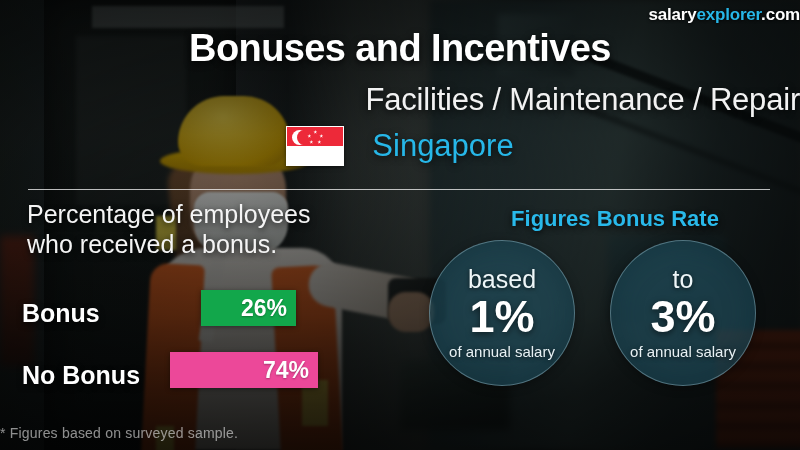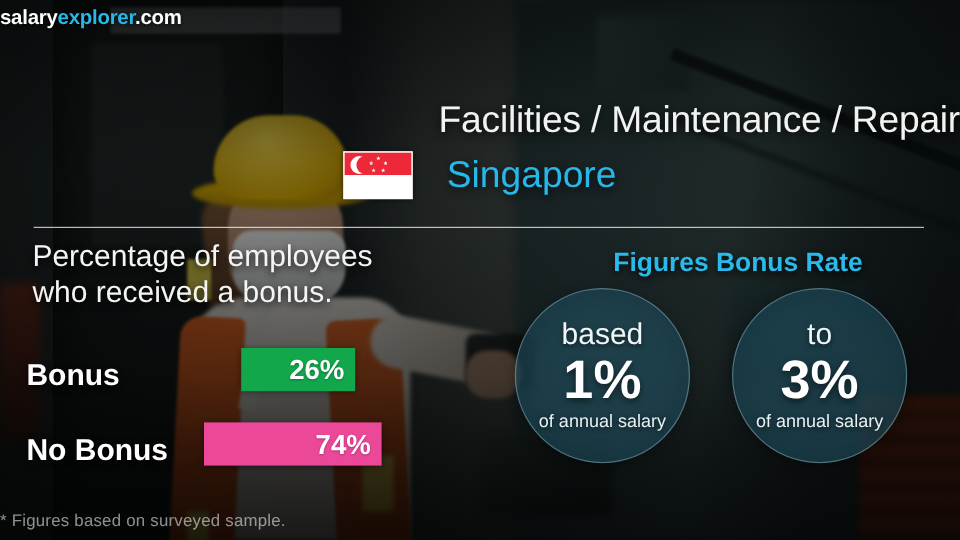--- a/index.html
+++ b/index.html
@@ -183,21 +183,21 @@
     background:
       radial-gradient(ellipse 70% 60% at 30% 40%, rgba(0,0,0,.18), rgba(0,0,0,.62) 100%),
       linear-gradient(180deg, rgba(6,10,10,.50) 0%, rgba(6,10,10,.30) 30%, rgba(6,10,10,.42) 70%, rgba(4,7,7,.70) 100%);
   }
 
   
   .fg { position:absolute; inset:0; }
 
   .logo{
     position:absolute; left:0; right:0; top:5px;
-    text-align:left;
+    text-align:right;
     font-size:17px; font-weight:bold;
     letter-spacing:-.2px;
     color:#ffffff;
     text-shadow:0 1px 3px rgba(0,0,0,.75);
   }
   .logo .lg-explorer{ color:#27b7e8; }
   .logo .lg-com{ color:#ffffff; }
 
   .title{
     position:absolute; left:0; right:0; top:27px;
@@ -367,20 +367,21 @@
 
     <div class="bg-grade"></div>
   </div>
 
   <div class="fg">
 
     <div class="logo">
       <span class="lg-salary">salary</span><span class="lg-explorer">explorer</span><span class="lg-com">.com</span>
     </div>
 
+    <div class="title">Bonuses and Incentives</div>
     <div class="subtitle">Facilities / Maintenance / Repair</div>
 
     <div class="country-row">
       <div class="flag">
         <div class="flag-top"></div>
         <div class="flag-bottom"></div>
         <div class="flag-crescent"></div>
         <div class="flag-stars">
           <i></i>
             <i></i>

